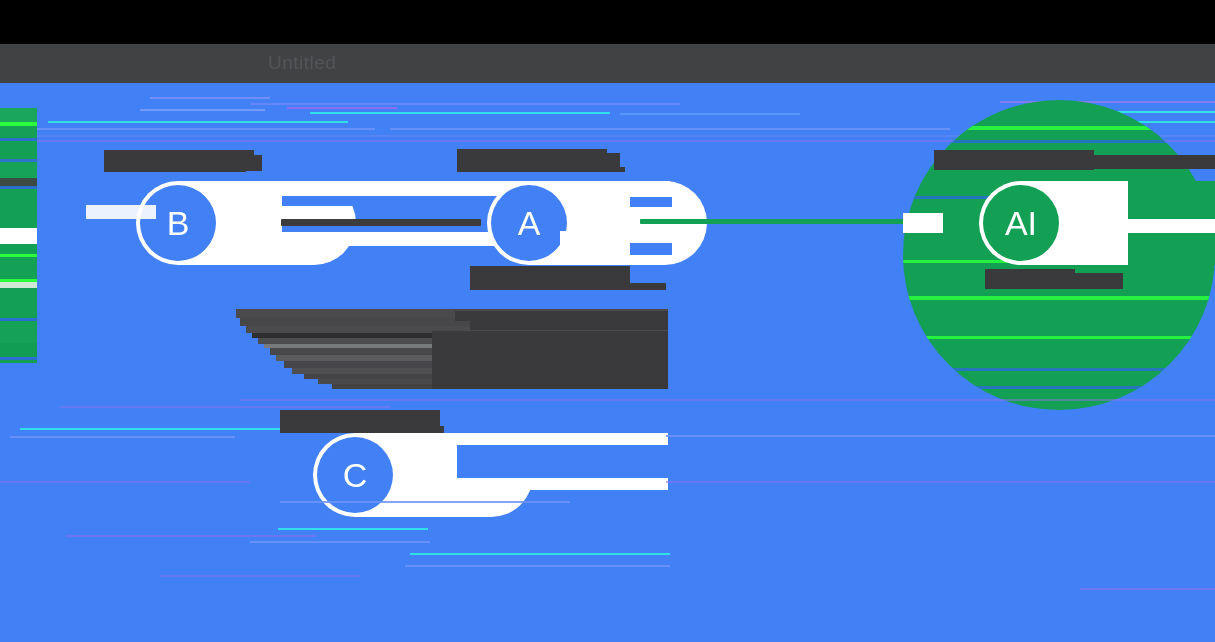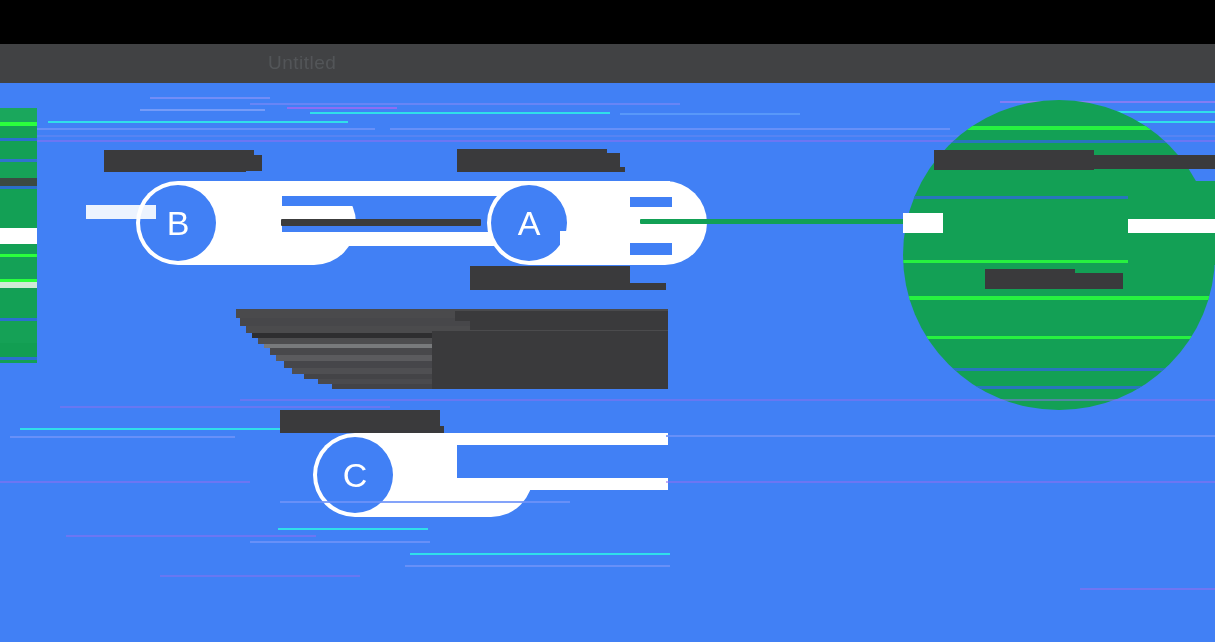--- a/index.html
+++ b/index.html
@@ -251,20 +251,24 @@
       <div class="scan" style="left:0;top:236px;width:312px;height:3px;background:#2bff3d;"></div>
       <div class="scan" style="left:0;top:268px;width:312px;height:3px;background:#2b6fd0;"></div>
       <div class="scan" style="left:0;top:286px;width:312px;height:3px;background:#2b6fd0;"></div>
     </div>
 
     <div class="label-smear" style="left:934px;top:67px;width:160px;height:20px;">
       <span></span>
     </div>
     <div class="dbar" style="left:1085px;top:72px;width:130px;height:14px;"></div>
 
+    <div class="node node-ai">
+      <div class="badge green">AI</div>
+      <div class="node-text"></div>
+    </div>
     <div class="gbar" style="left:1128px;top:98px;width:87px;height:38px;"></div>
     <div class="gbar" style="left:1128px;top:150px;width:87px;height:32px;"></div>
     <div class="wbar" style="left:1128px;top:136px;width:87px;height:14px;"></div>
     <div class="wbar" style="left:903px;top:130px;width:40px;height:20px;"></div>
 
     <div class="label-smear" style="left:985px;top:186px;width:90px;height:20px;">
       <span></span>
     </div>
     <div class="dbar" style="left:1075px;top:190px;width:48px;height:16px;"></div>
 

